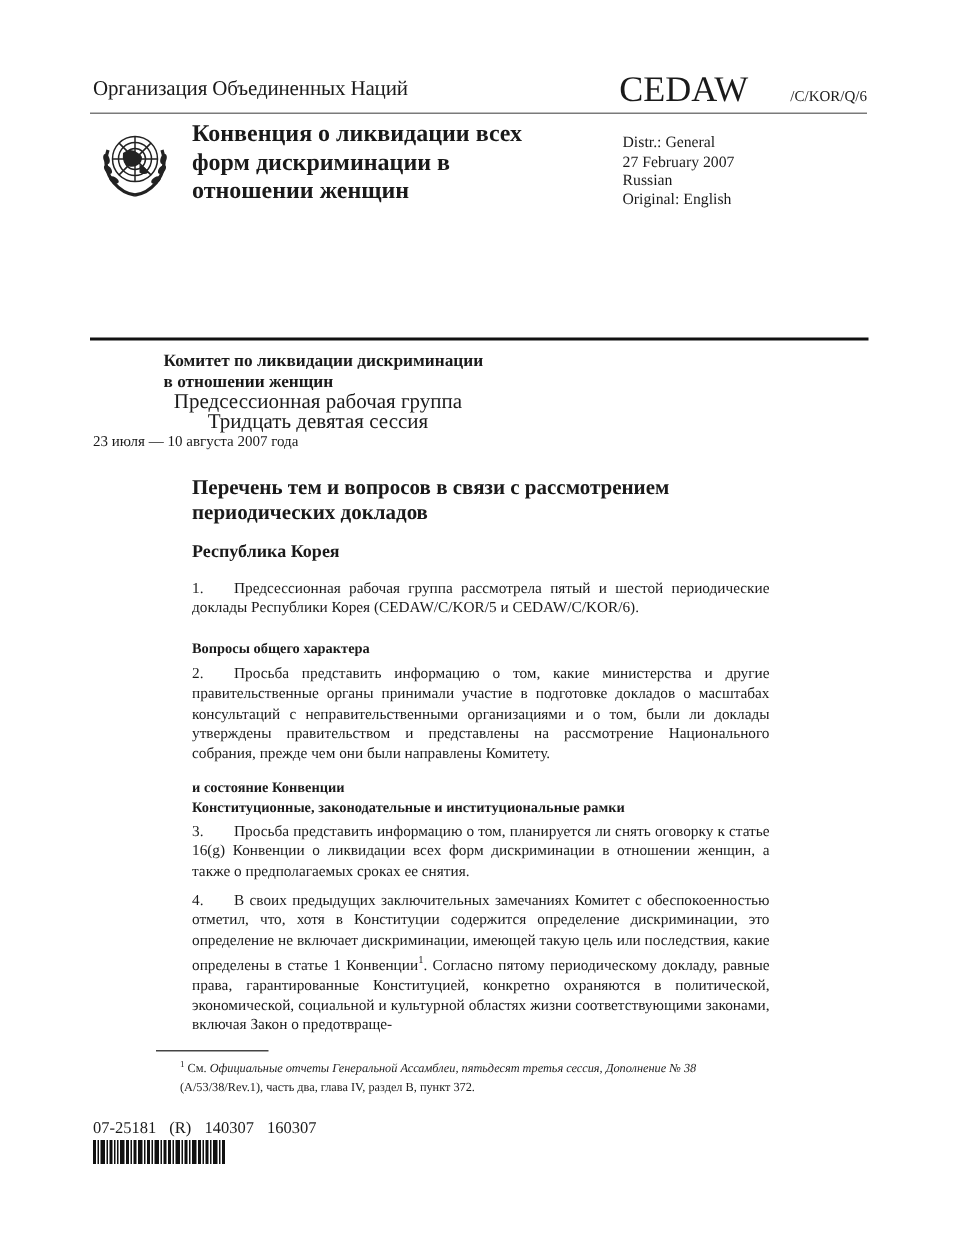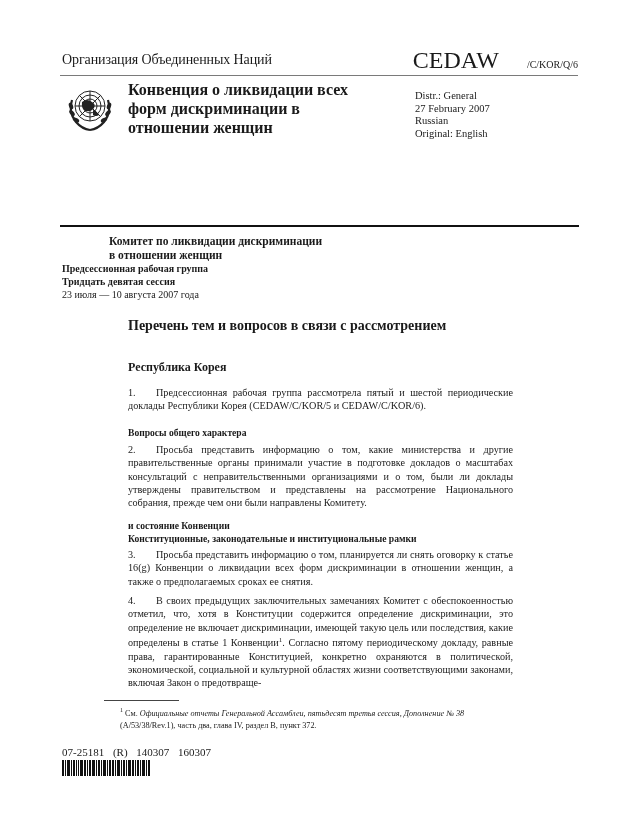--- a/index.html
+++ b/index.html
@@ -14,21 +14,21 @@
 
   .emblem { left: 62px; top: 80px; width: 56px; height: 56px; }
   .conv-title { left: 128px; top: 80px; font-size: 16px; font-weight: bold; line-height: 19px; }
 
   .distr { left: 415px; top: 90px; font-size: 10.5px; line-height: 12.5px; }
 
   .rule-thick { left: 60px; top: 225px; width: 519px; height: 2px; background: #111; }
 
   .committee { left: 62px; top: 234px; width: 300px; }
   .committee .l1 { font-size: 11.5px; font-weight: bold; line-height: 14px; margin-left: 47px; }
-  .committee .l2 { font-size: 10px; font-weight: bold; line-height: 13px; }
+  .committee .l2 { font-size: 14px; font-weight: normal; line-height: 13px; text-align: center; }
   .committee .l3 { font-size: 10px; line-height: 13px; }
 
   .main { left: 128px; width: 385px; }
   .doc-title { top: 317px; font-size: 14px; font-weight: bold; line-height: 17px; }
   .country { top: 360px; font-size: 12px; font-weight: bold; }
   .para { font-size: 10.2px; line-height: 13.3px; text-align: justify; }
   .para .num { display: inline-block; width: 28px; }
   .subhead { font-size: 9.6px; font-weight: bold; line-height: 13px; }
 
   .fn-rule { left: 104px; top: 700px; width: 75px; height: 1px; background: #444; }
@@ -92,20 +92,21 @@
 <div class="abs committee">
   <div class="l1">Комитет по ликвидации дискриминации</div>
   <div class="l1">в отношении женщин</div>
   <div class="l2">Предсессионная рабочая группа</div>
   <div class="l2">Тридцать девятая сессия</div>
   <div class="l3">23 июля — 10 августа 2007 года</div>
 </div>
 
 <div class="abs main doc-title">
   <div>Перечень тем и вопросов в связи с рассмотрением</div>
+  <div>периодических докладов</div>
 </div>
 
 <div class="abs main country">Республика Корея</div>
 
 <div class="abs main para" style="top:386px;">
   <span class="num">1.</span><span>Предсессионная рабочая группа рассмотрела пятый и шестой периодические доклады Республики Корея (CEDAW/C/KOR/5 и CEDAW/C/KOR/6).</span>
 </div>
 
 <div class="abs main subhead" style="top:426px;">Вопросы общего характера</div>
 

